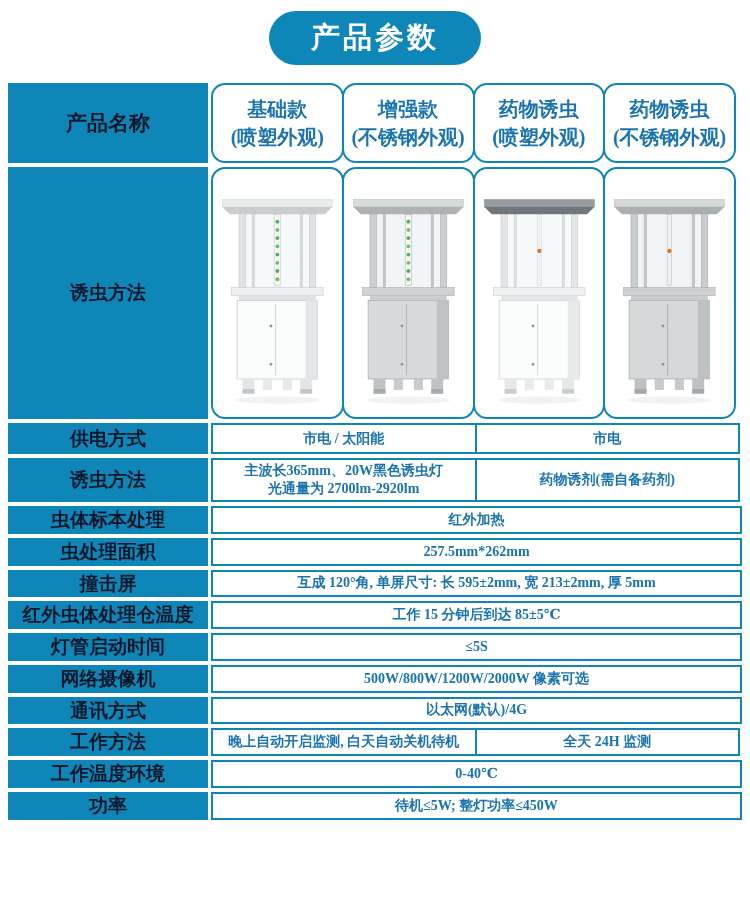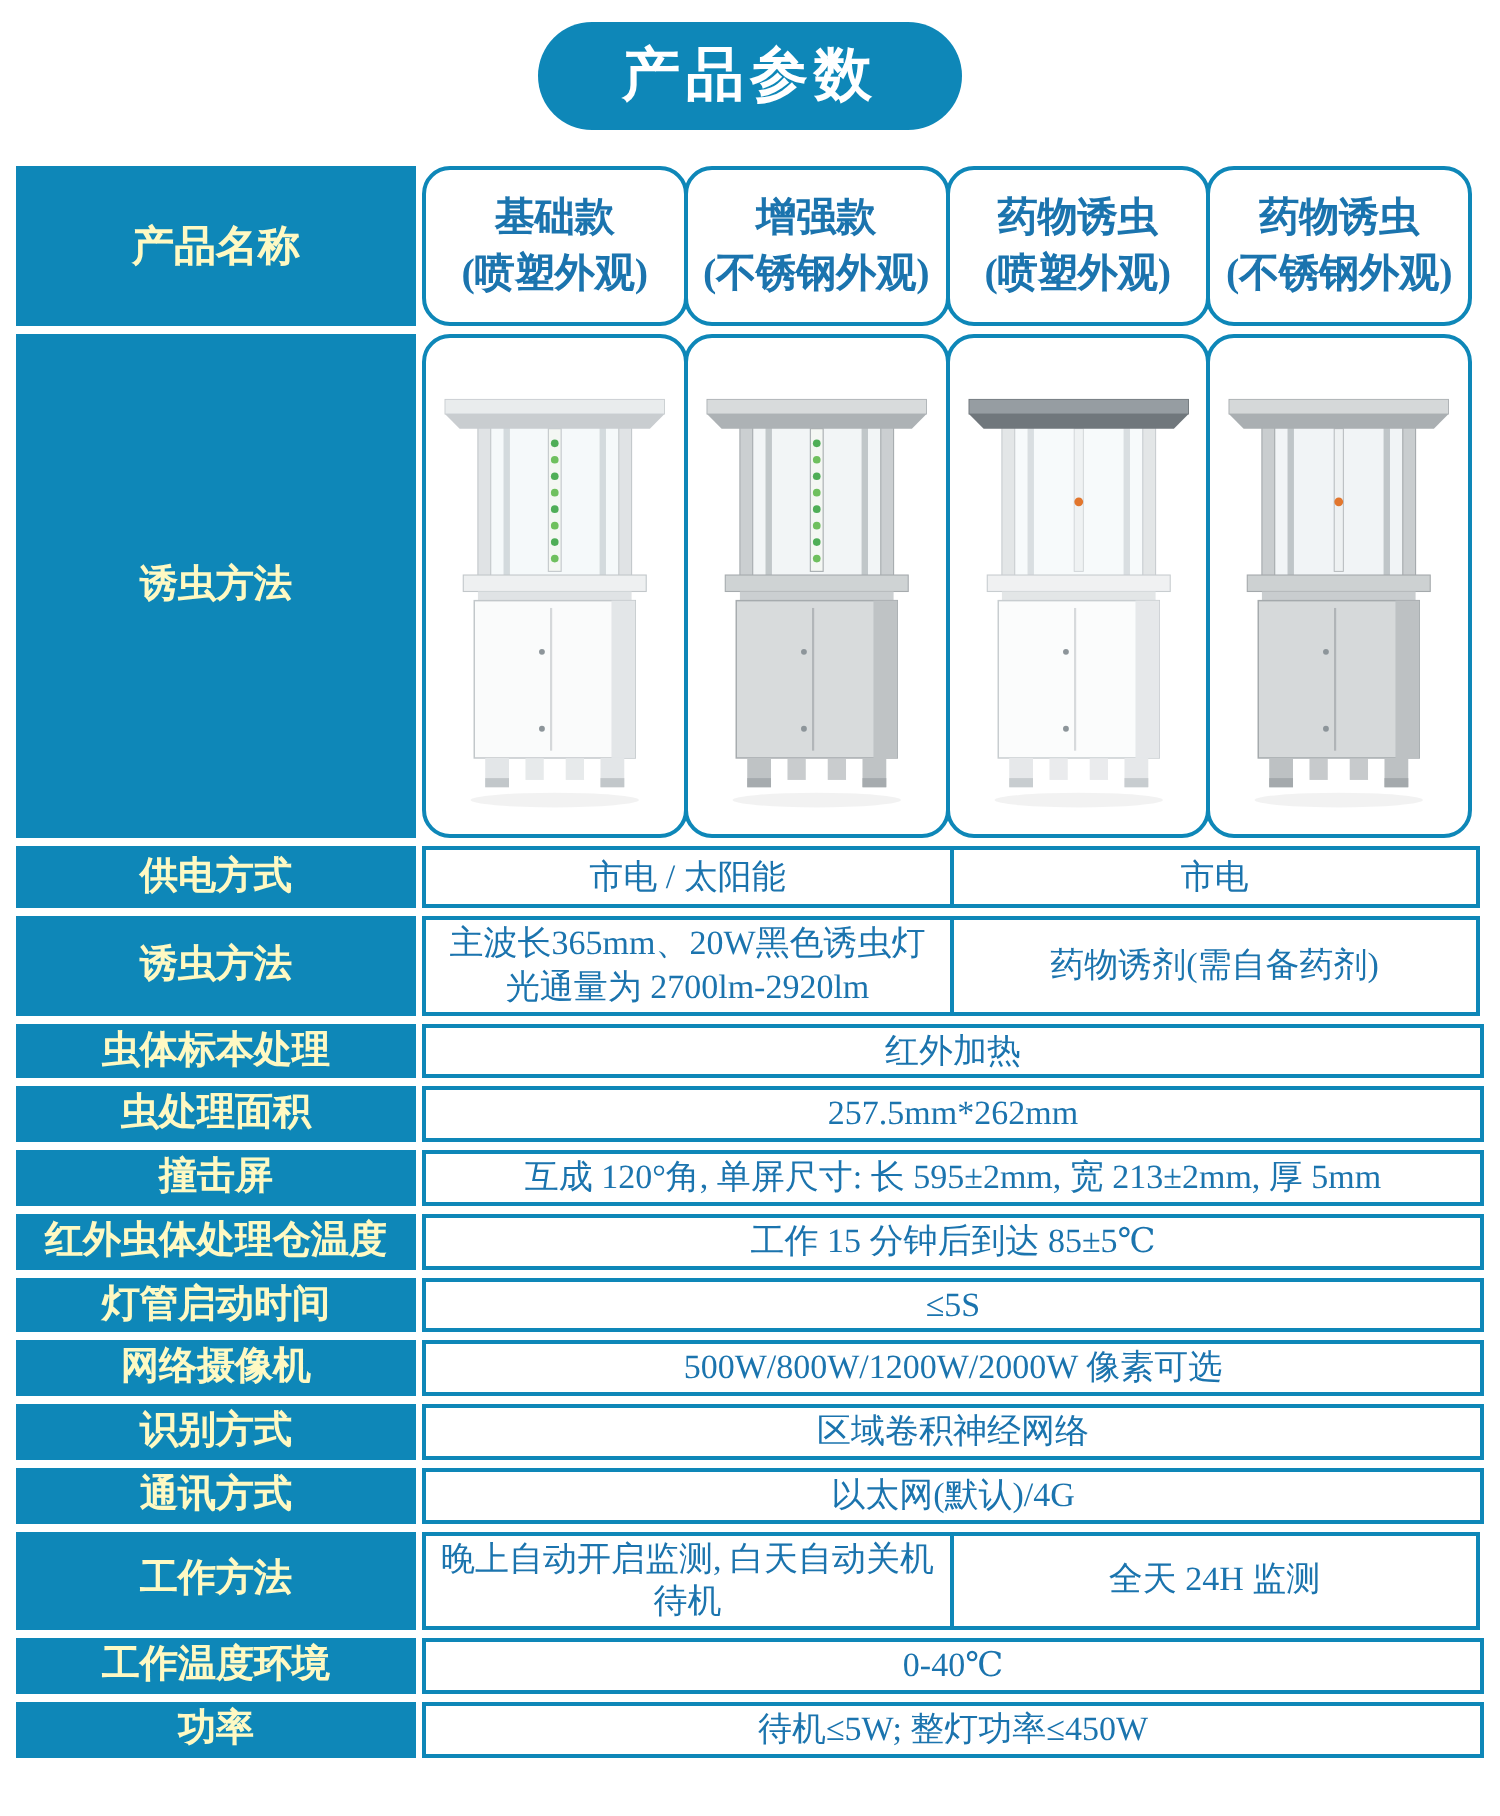--- a/index.html
+++ b/index.html
@@ -9,30 +9,30 @@
   .page { width:750px; box-sizing:border-box; padding:11px 8px 0; }
 
   .badge-wrap { text-align:center; margin:0 0 18px;font-family:Liberation Serif, serif; }
   .badge { display:inline-block; background:var(--blue); color:#fff;
            font-size:29px; font-weight:bold; letter-spacing:3px;
            padding:7px 42px; border-radius:30px; }
 
   .spec-table { width:100%; }
   .row { display:flex; align-items:stretch; margin-bottom:4px; }
   .label-cell { flex:0 0 200px; margin-right:3px; background:var(--blue);
-                color:#fef9c3; font-weight:bold; font-size:19px;
+                color:#0f172a; font-weight:bold; font-size:19px;
                 display:flex; align-items:center; justify-content:center;
                 text-align:center; box-sizing:border-box; padding:2px 3px;
                 white-space:pre-line; line-height:1.25; }
   .cells { flex:1; display:flex; }
   .value-cell { box-sizing:border-box; border:2px solid var(--blue);
-                background:#fff; color:var(--vtext); font-size:17px;
+                background:#fff; color:var(--vtext); font-size:14px;
                 display:flex; align-items:center; justify-content:center;
                 text-align:center; padding:1px 5px; white-space:pre-line;
-                line-height:1.28; min-height:25px; }
+                line-height:1.28; min-height:25px;font-weight:bold; }
   .value-cell + .value-cell { margin-left:-2px; }
   .span1 { width:25%;border-radius:14px; } .span2 { width:50%; } .span4 { width:100%; }
 
   .row-header .label-cell { font-size:21px; }
   .row-header .value-cell { height:80px; font-size:20px; font-weight:bold; line-height:1.4; }
   .row-image .value-cell { height:252px; padding:8px 4px; }
   .row-image .value-cell svg { width:100%; height:100%; }
   .row-tall2 .value-cell { min-height:44px; }
   .row-tall1 .value-cell { min-height:31px; }
 </style>
@@ -233,26 +233,20 @@
         </div>
     </div>
 
     <div class="row">
       <div class="label-cell">网络摄像机</div>
       <div class="cells">
           <div class="value-cell span4">500W/800W/1200W/2000W 像素可选</div>
         </div>
     </div>
 
-    <div class="row">
-      <div class="label-cell">识别方式</div>
-      <div class="cells">
-          <div class="value-cell span4">区域卷积神经网络</div>
-        </div>
-    </div>
 
     <div class="row">
       <div class="label-cell">通讯方式</div>
       <div class="cells">
           <div class="value-cell span4">以太网(默认)/4G</div>
         </div>
     </div>
 
     <div class="row">
       <div class="label-cell">工作方法</div>

